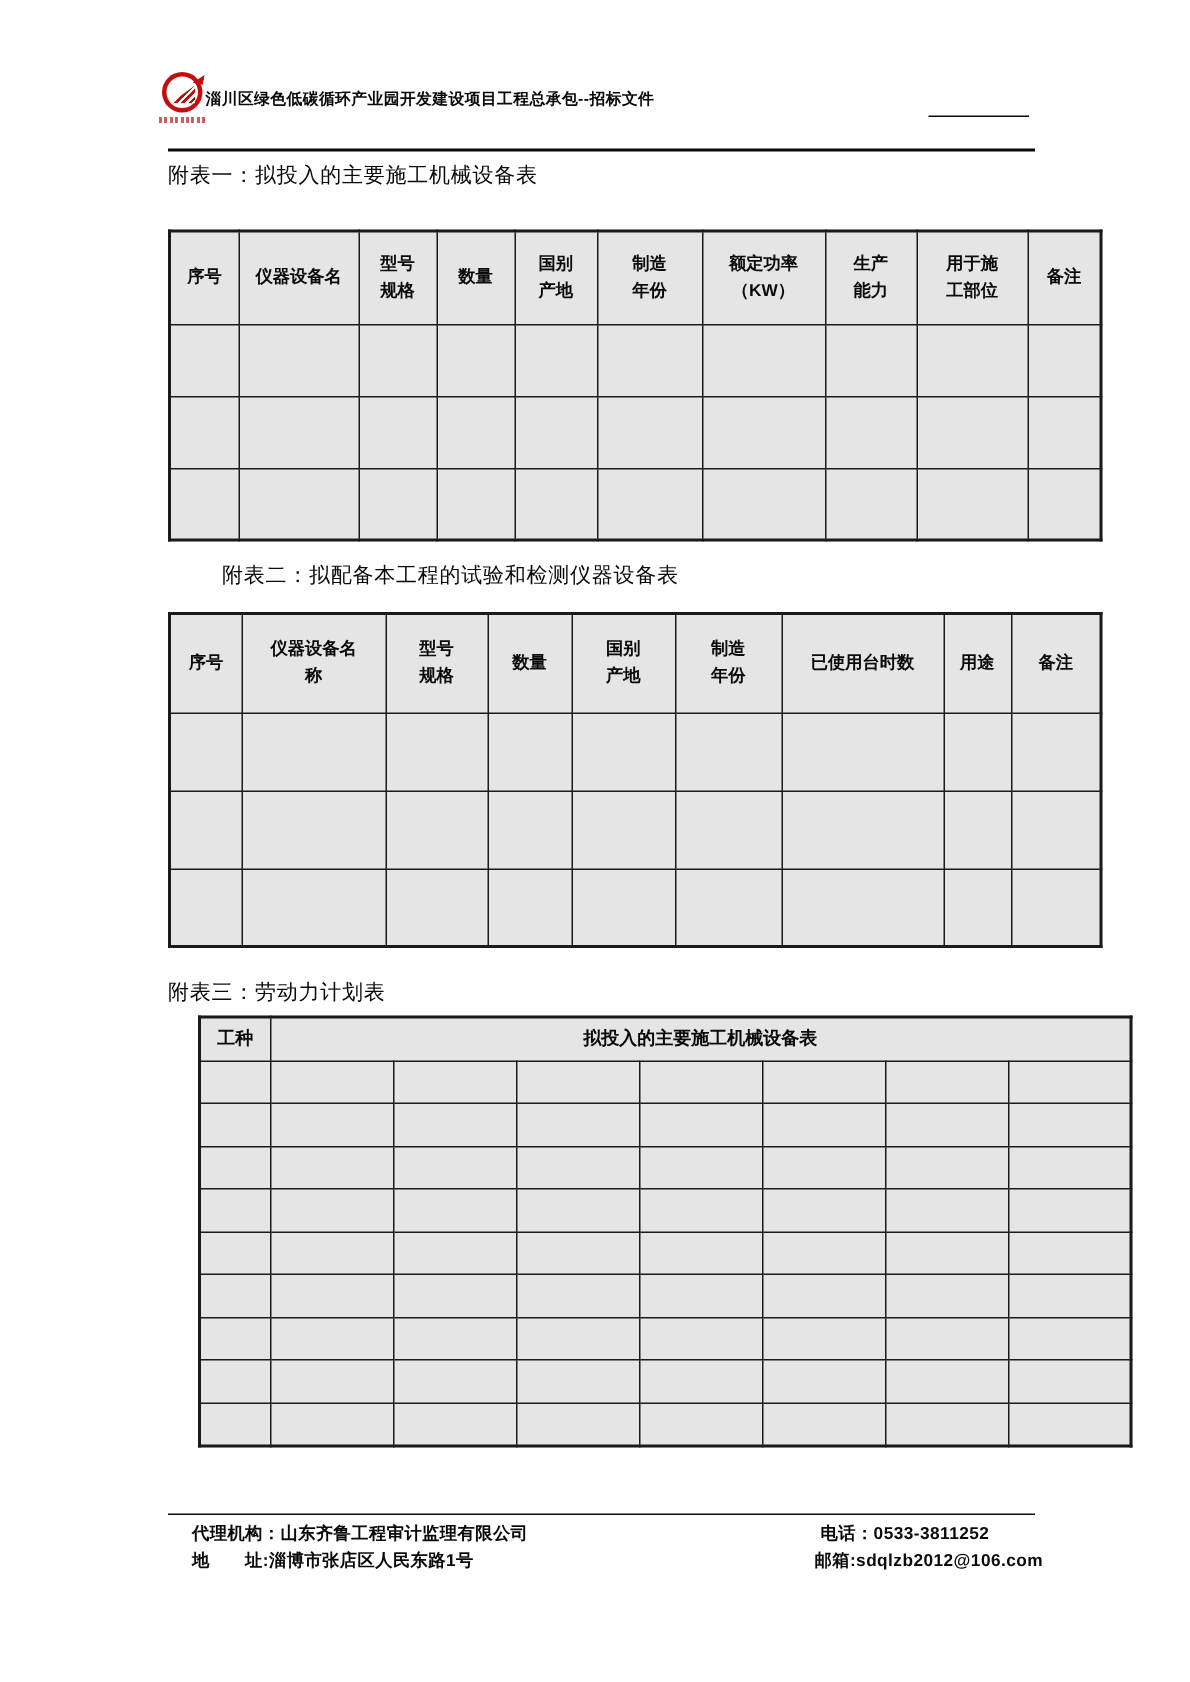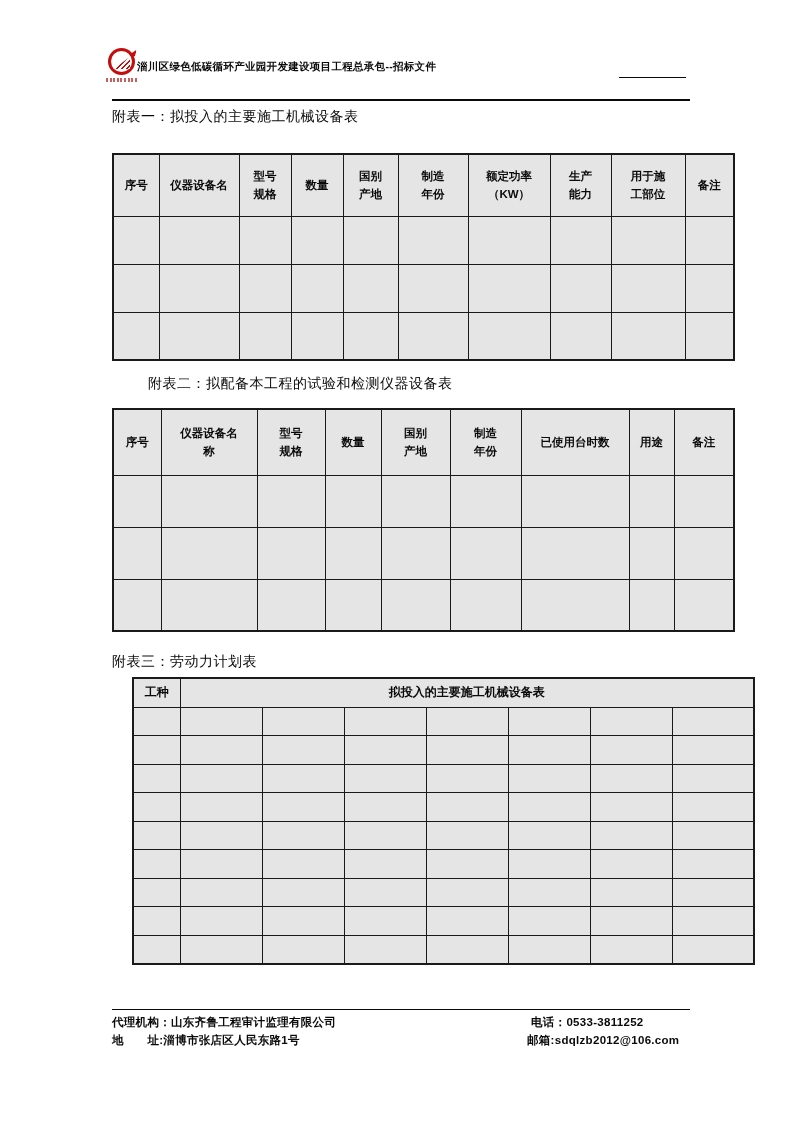--- a/index.html
+++ b/index.html
@@ -89,21 +89,21 @@
   #table-3 thead tr{height:29px;}
   #table-3 tbody tr{height:28.5px;}
   #table-3 th{white-space:nowrap;font-size:12px;}
 
   
   .footer-rule{
     left:112px;top:1009px;width:578px;height:0;
     border-top:1.6px solid #0a0a0a;
   }
   .footer-text{
-    font-size:11.5px;font-weight:700;letter-spacing:0.3px;white-space:nowrap;
+    font-size:11.5px;font-weight:700;letter-spacing:0.3px;white-space:nowrap;margin-left:16px;
   }
   #footer-agency{left:112px;top:1015px;}
   #footer-phone{left:531px;top:1015px;}
   #footer-address{left:112px;top:1033px;}
   #footer-email{left:527px;top:1033px;}
 </style>
 </head>
 <body>
 
 <div class="abs logo-mark">

